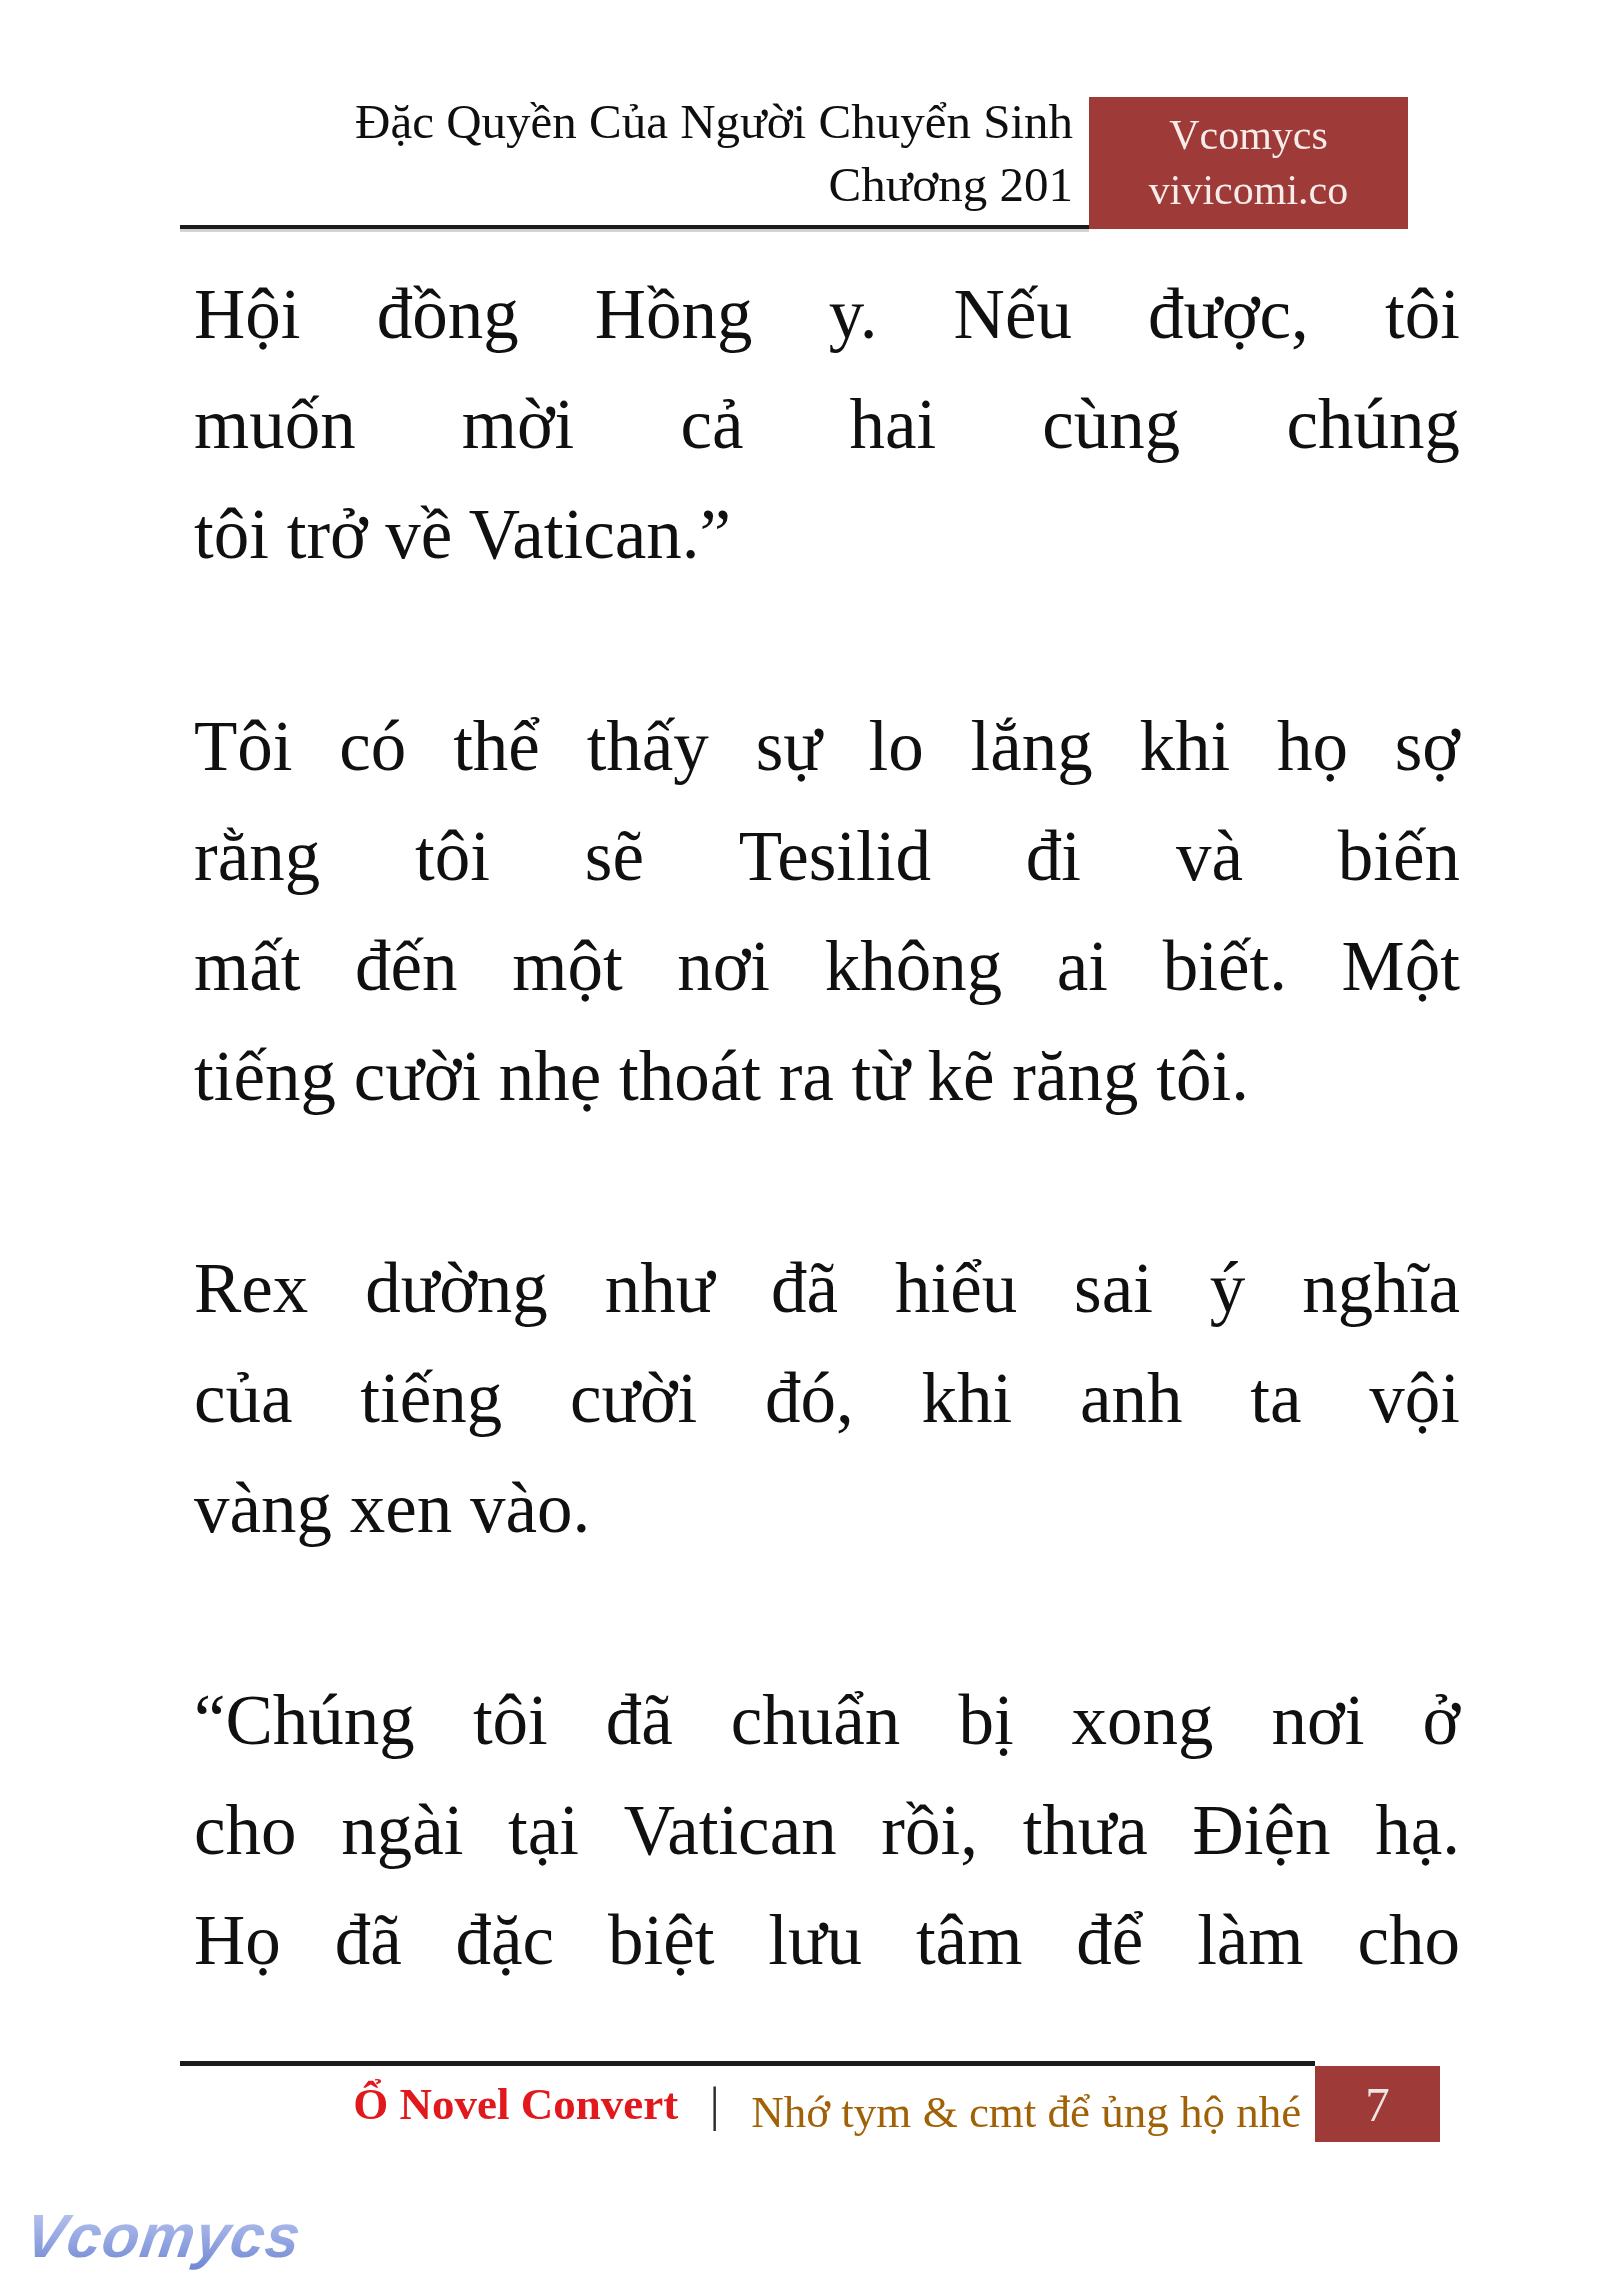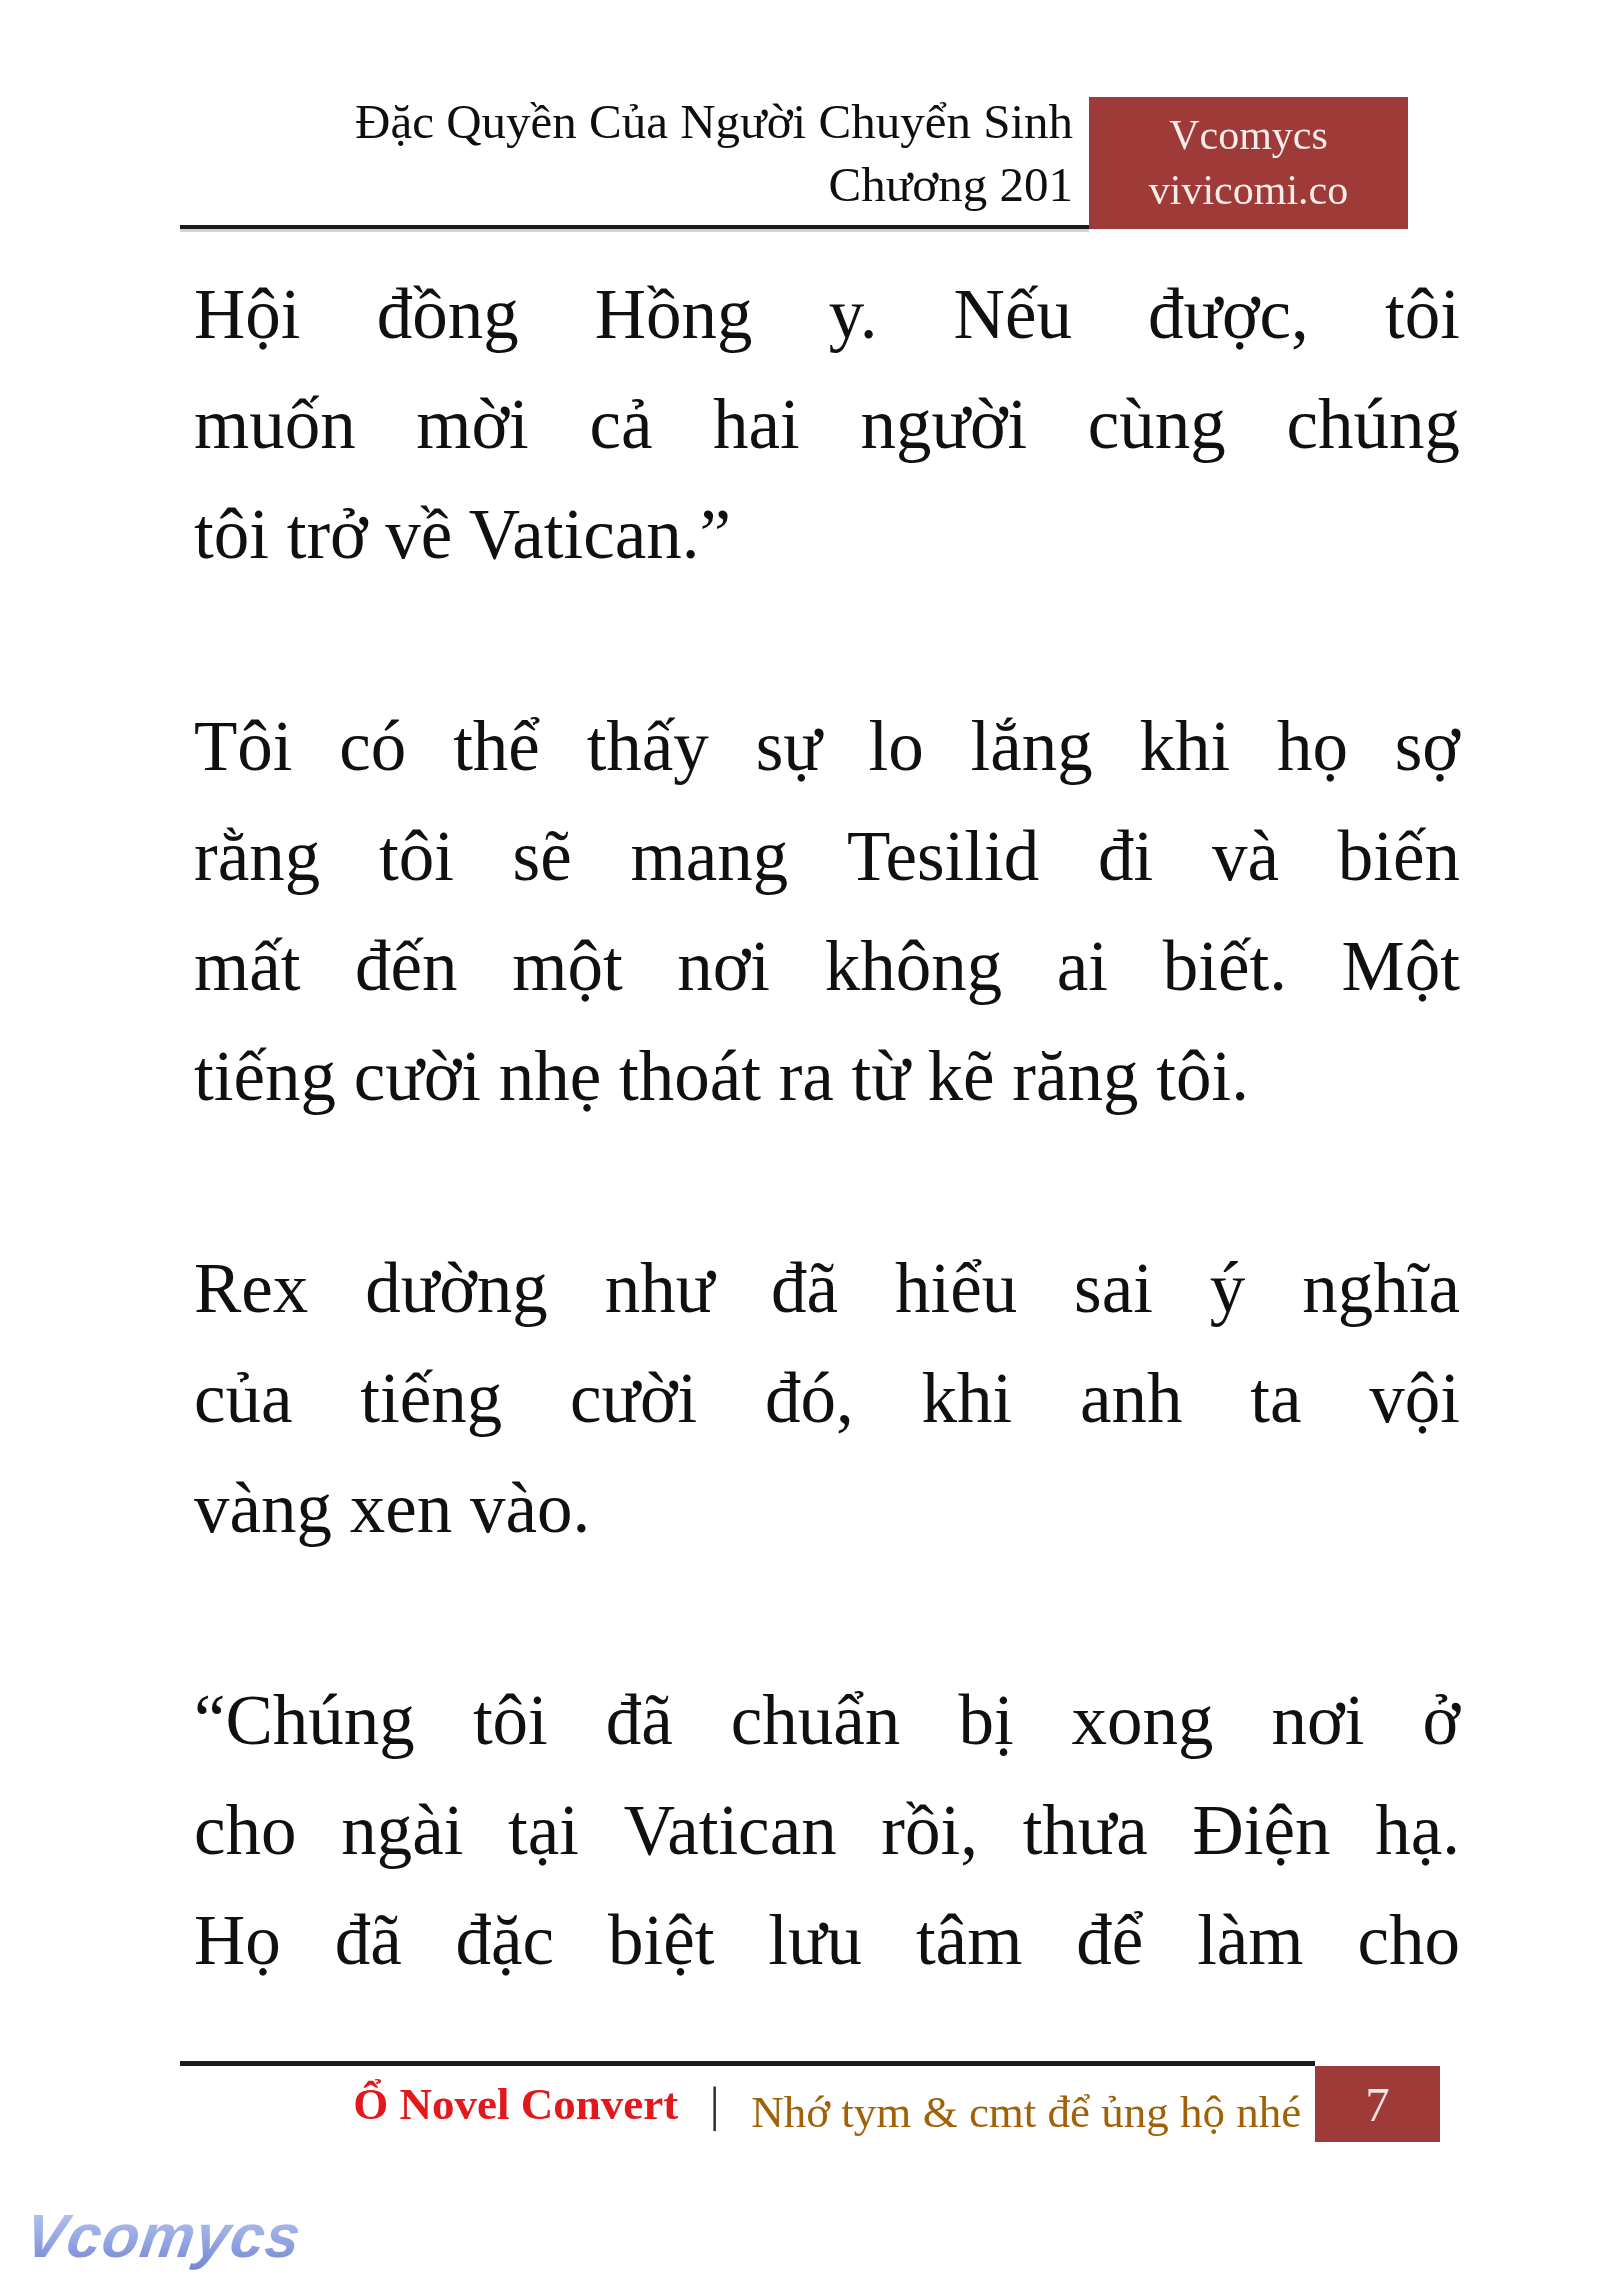--- a/index.html
+++ b/index.html
@@ -125,21 +125,20 @@
           <span>y.</span>
           <span>Nếu</span>
           <span>được,</span>
           <span>tôi</span>
         </div>
         <div class="line just">
           <span>muốn</span>
           <span>mời</span>
           <span>cả</span>
           <span>hai</span>
-          <span>người</span>
           <span>cùng</span>
           <span>chúng</span>
         </div>
         <div class="line">tôi trở về Vatican.”</div>
       </div>
       <div class="para">
         <div class="line just">
           <span>Tôi</span>
           <span>có</span>
           <span>thể</span>
@@ -148,21 +147,20 @@
           <span>lo</span>
           <span>lắng</span>
           <span>khi</span>
           <span>họ</span>
           <span>sợ</span>
         </div>
         <div class="line just">
           <span>rằng</span>
           <span>tôi</span>
           <span>sẽ</span>
-          <span>mang</span>
           <span>Tesilid</span>
           <span>đi</span>
           <span>và</span>
           <span>biến</span>
         </div>
         <div class="line just">
           <span>mất</span>
           <span>đến</span>
           <span>một</span>
           <span>nơi</span>

